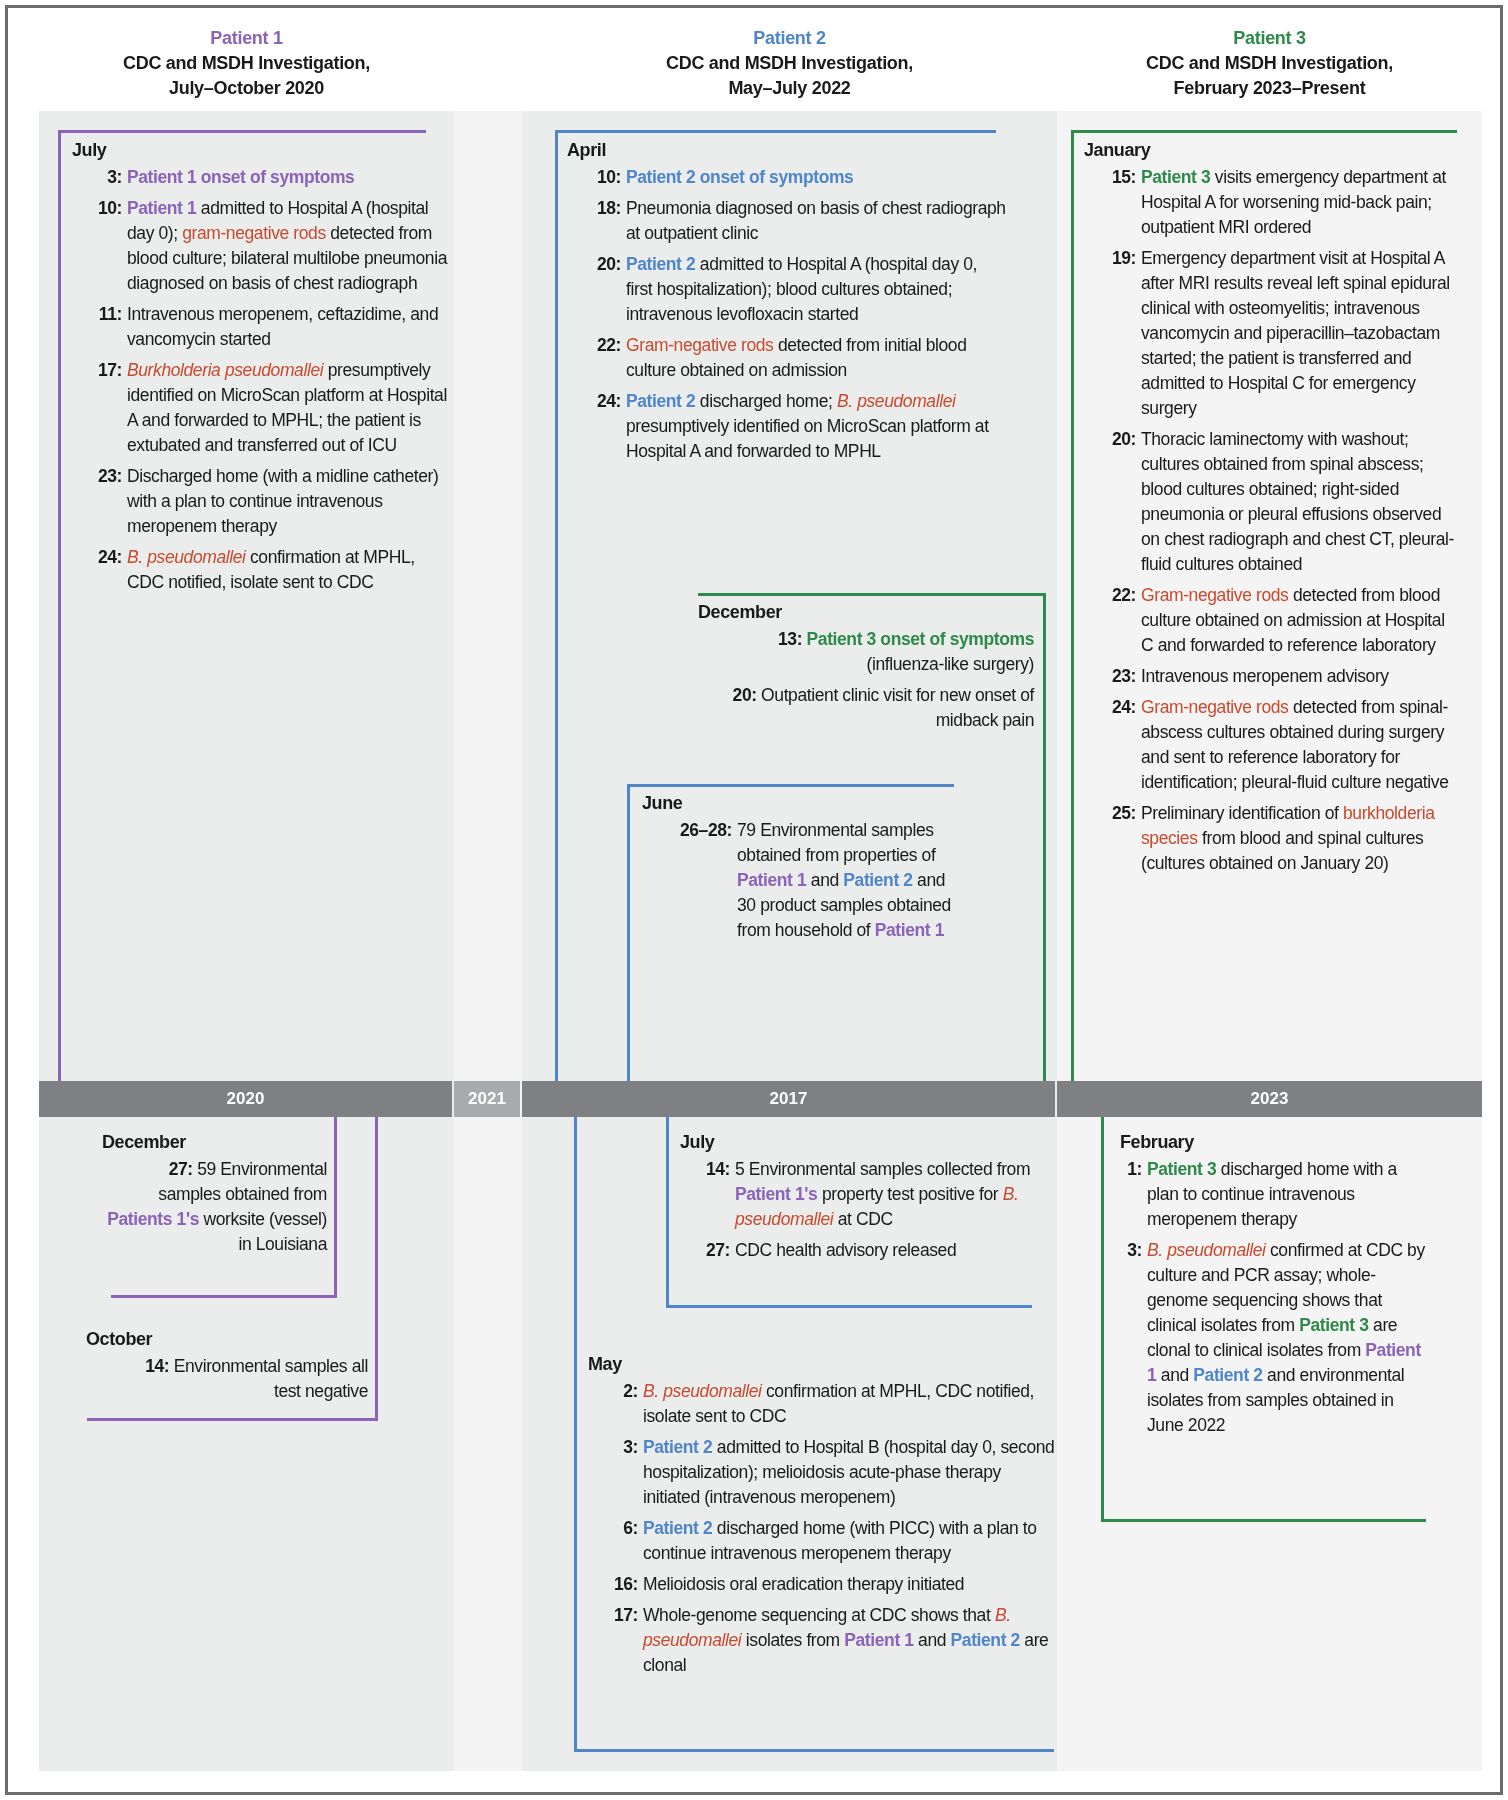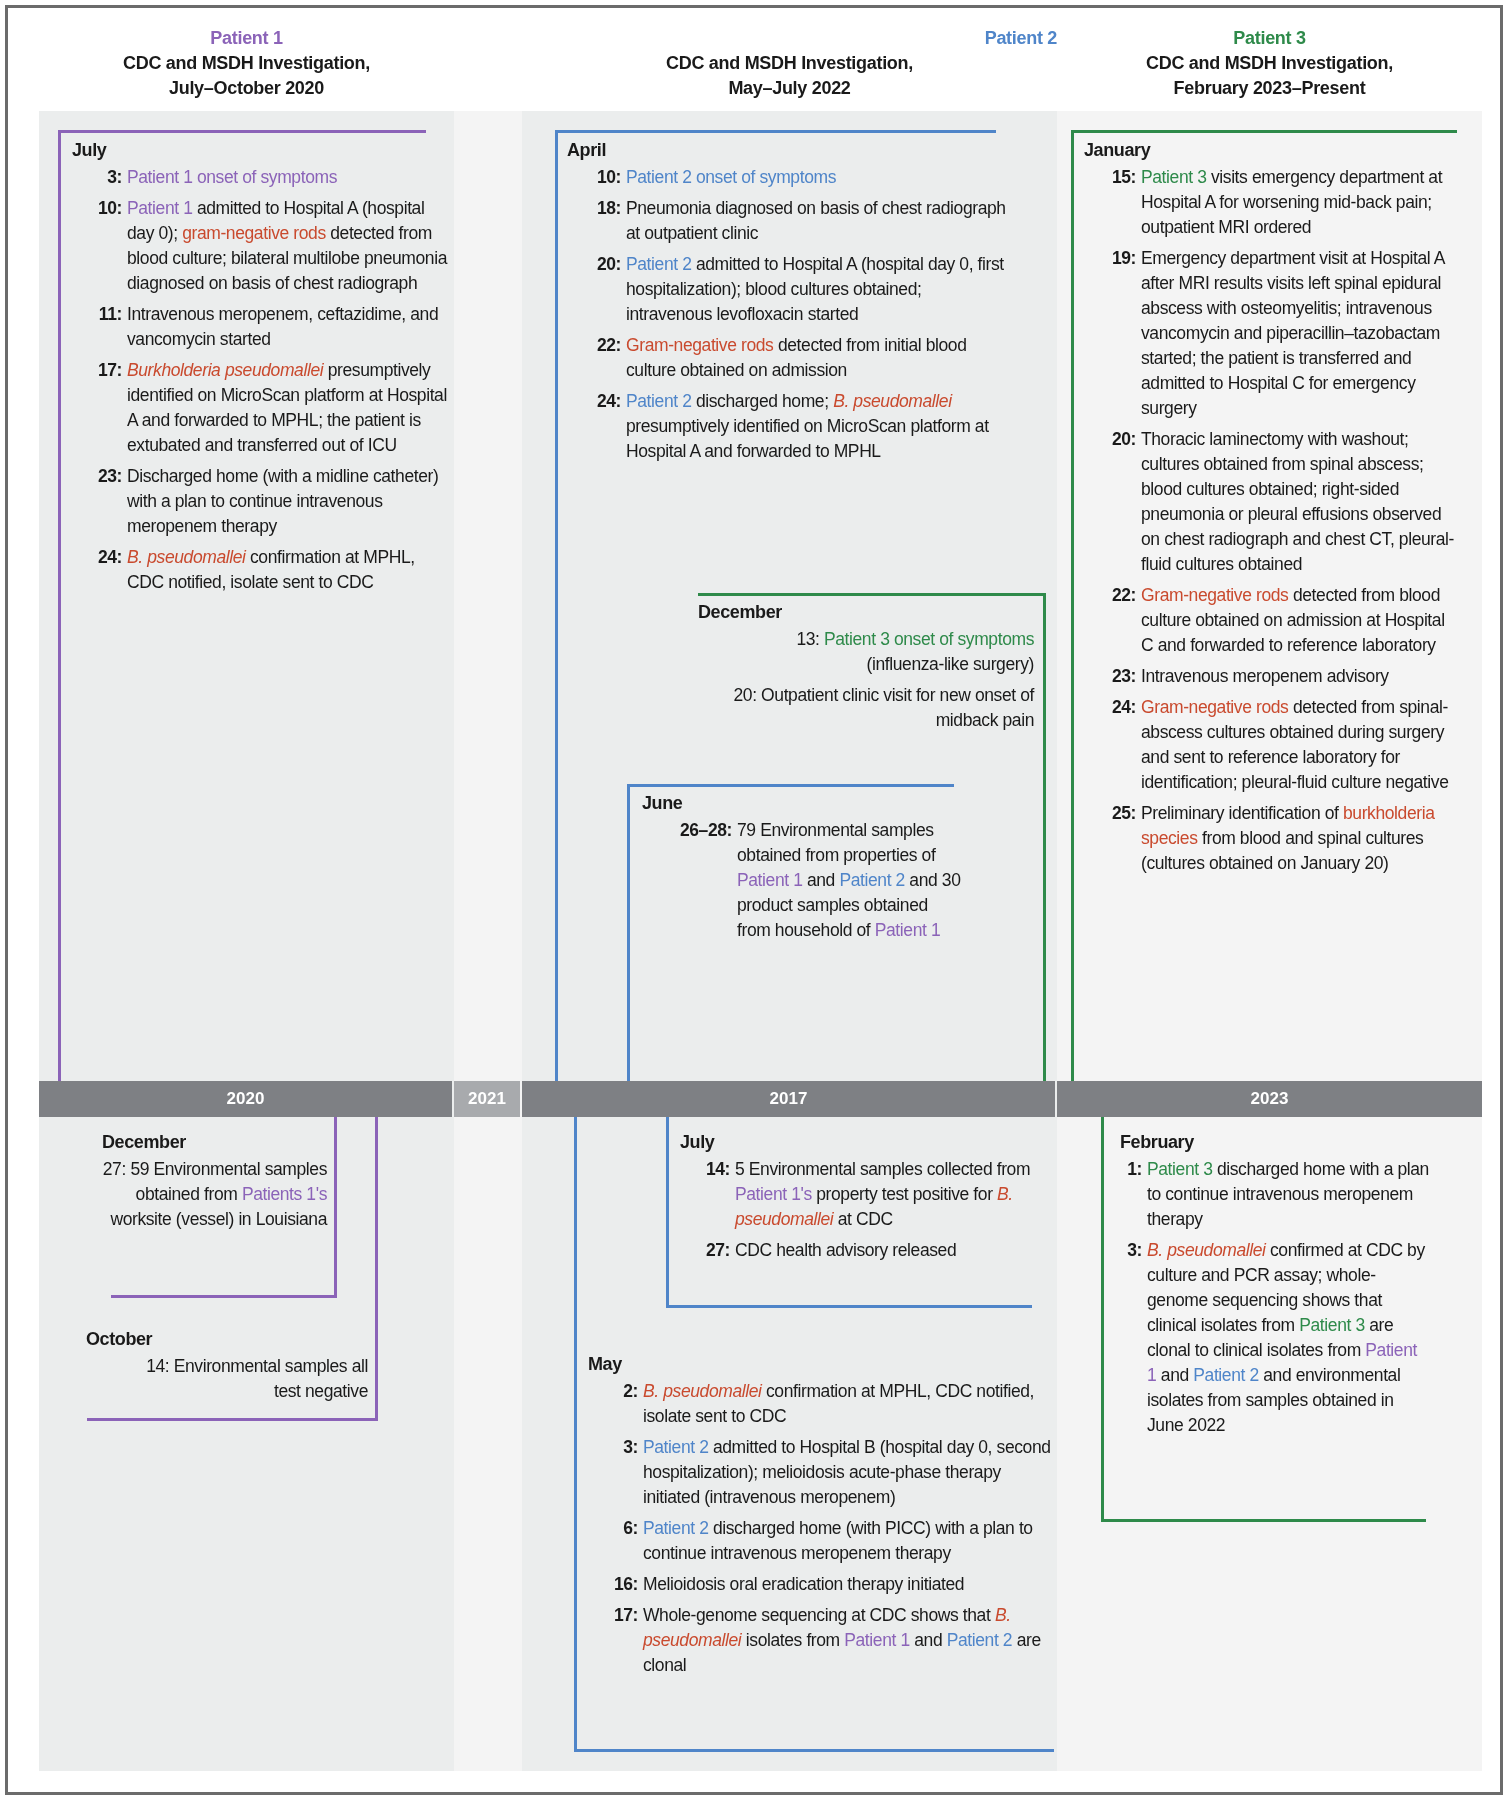--- a/index.html
+++ b/index.html
@@ -4,33 +4,33 @@
 <style>
   * { box-sizing: border-box; margin: 0; padding: 0; }
   html, body { width: 1508px; height: 1800px; background: #ffffff; overflow: hidden; }
   body { font-family: "Liberation Sans", "DejaVu Sans", sans-serif; color: #1a1a1a; }
   .frame { position: absolute; left: 5px; top: 5px; width: 1498px; height: 1790px; border: 3px solid #6b6b6b; background: #fff; }
   .col-bg { position: absolute; background: #ebeded; }
   .col-bg.light { background: #f4f4f4; }
   .header { position: absolute; top: 26px; text-align: center; font-weight: bold; font-size: 18px; line-height: 25px; letter-spacing: -0.3px; }
   .header .pt { display: block; }
   .p1 { color: #8b63b8; }
-  .p2 { color: #4f85c9; text-align: right; }
+  .p2 { color: #4f85c9; }
   .p3 { color: #2e8a4a; }
   .red { color: #c94a2e; }
   .ital { font-style: italic; }
   .boxline { position: absolute; }
   .yearbar { position: absolute; top: 1081px; height: 36px; background: #7e8084; color: #fff; font-weight: bold; font-size: 17px; text-align: center; line-height: 36px; }
   .yearbar.light { background: #a8aaad; }
   .block { position: absolute; font-size: 17.5px; line-height: 25px; letter-spacing: -0.4px; }
   .month { font-weight: bold; font-size: 18px; margin-bottom: 2px; }
   .ev { display: flex; margin-bottom: 6px; }
   .ev .d { flex: 0 0 auto; font-weight: bold; text-align: right; margin-right: 5px; }
   .ev .t { flex: 1 1 auto; }
-  .hl { font-weight: normal; }
+  .hl { font-weight: bold; }
 </style>
 </head>
 <body>
 
 <div class="frame"></div>
 
 <div class="col-bg" style="left:39px;top:111px;width:415px;height:1660px;"></div>
 <div class="col-bg light" style="left:454px;top:111px;width:68px;height:1660px;"></div>
 <div class="col-bg" style="left:522px;top:111px;width:535px;height:1660px;"></div>
 <div class="col-bg light" style="left:1057px;top:111px;width:425px;height:1660px;"></div>
@@ -205,21 +205,21 @@
 </div>
 
 <div class="block" style="left:1084px;top:138px;width:375px;">
   <div class="month">January</div>
   <div class="ev">
     <span class="d" style="width:52px">15:</span>
     <span class="t"><span class="p3 hl">Patient 3</span><span> visits emergency depart­ment at Hospital A for worsening mid-back pain; outpatient MRI ordered</span></span>
   </div>
   <div class="ev">
     <span class="d" style="width:52px">19:</span>
-    <span class="t">Emergency department visit at Hospital A after MRI results visits left spinal epidural abscess with osteomyelitis; intravenous vanco­mycin and piperacillin–tazobactam started; the patient is trans­ferred and admitted to Hospital C for emergency surgery</span>
+    <span class="t">Emergency department visit at Hospital A after MRI results reveal left spinal epidural clinical with osteomyelitis; intravenous vanco­mycin and piperacillin–tazobactam started; the patient is trans­ferred and admitted to Hospital C for emergency surgery</span>
   </div>
   <div class="ev">
     <span class="d" style="width:52px">20:</span>
     <span class="t">Thoracic laminectomy with washout; cultures obtained from spinal abscess; blood cultures obtained; right-sided pneumonia or pleural effusions observed on chest radiograph and chest CT, pleural-fluid cultures obtained</span>
   </div>
   <div class="ev">
     <span class="d" style="width:52px">22:</span>
     <span class="t"><span class="red">Gram-negative rods</span><span> detected from blood culture obtained on admis­sion at Hospital C and forwarded to reference laboratory</span></span>
   </div>
   <div class="ev">

